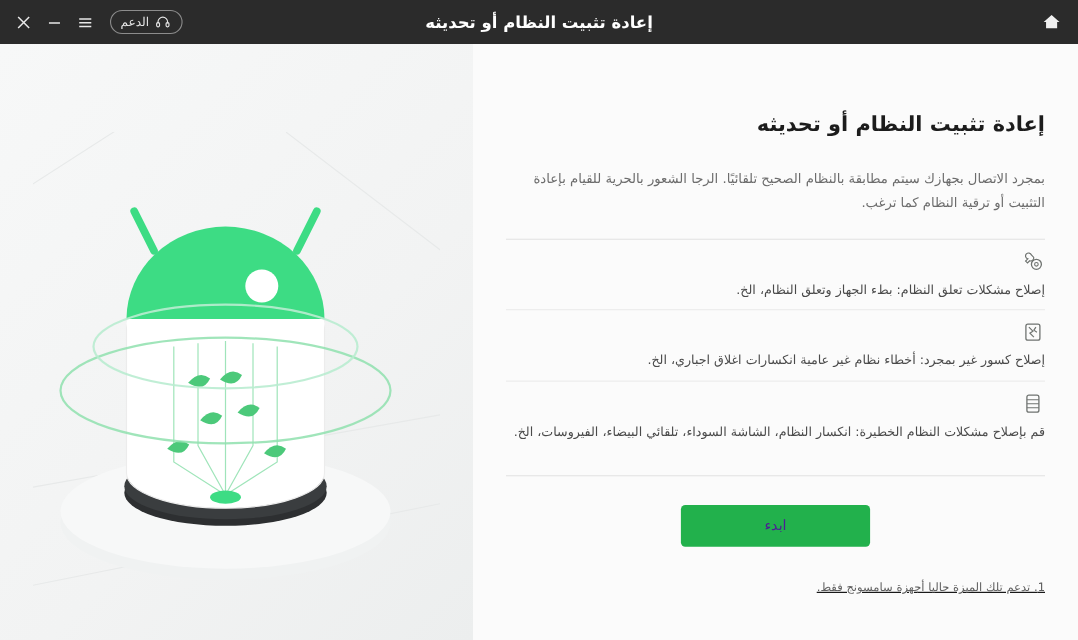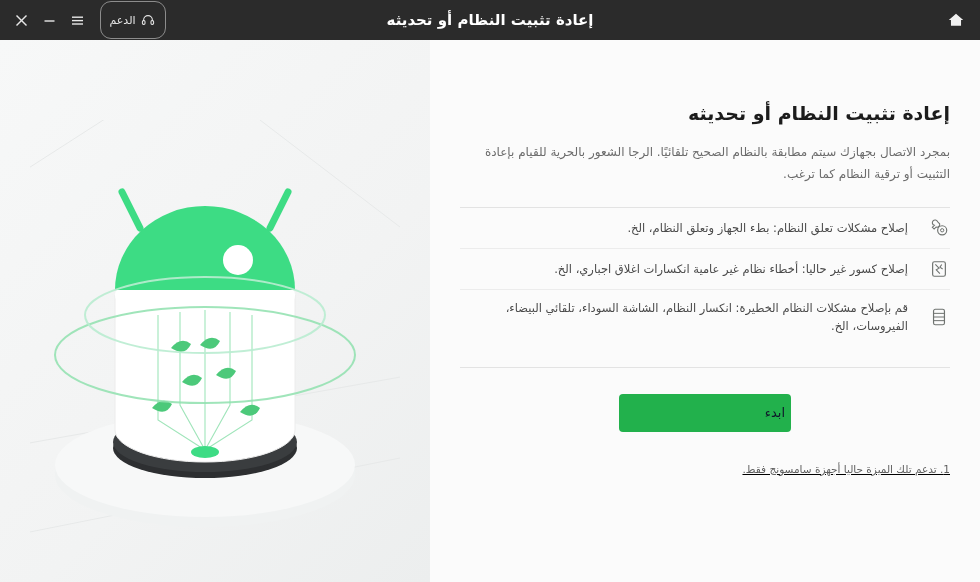--- a/index.html
+++ b/index.html
@@ -41,21 +41,21 @@
     width: 26px; height: 26px;
     display: flex;
     align-items: center;
     justify-content: center;
     color: #e8e8e8;
     cursor: pointer;
   }
   .tb-btn svg { display: block; }
   .support-pill {
     margin-left: 8px;
-    height: 38px;
+    height: 22px;
     min-width: 66px;
     border: 1px solid #8c8c8c;
     border-radius: 11px;
     color: #e6e6e6;
     font-size: 11px;
     display: flex;
     align-items: center;
     justify-content: center;
     gap: 5px;
     padding: 0 8px 0 6px;
@@ -117,37 +117,37 @@
     text-align: right;
   }
   .panel h1 {
     margin: 0;
     font-size: 19px;
     font-weight: bold;
     color: #1c1c1c;
     line-height: 1.4;
   }
   .panel .subtitle {
-    margin-top: 14px;
+    margin-top: 24px;
     font-size: 12px;
     color: #6c6c6c;
     line-height: 1.85;
     max-width: 490px;
   }
   .divider {
     margin-top: 22px;
     height: 1px;
     background: #e3e3e3;
     width: 100%;
   }
 
   .feature {
     display: flex;
-    align-items: center;
-    gap: 20px;
+    flex-direction: column;
+    gap: 5px;
     padding: 9px 0;
   }
   .feature .f-icon {
     flex: 0 0 auto;
     width: 22px; height: 22px;
     display: flex;
     align-items: center;
     justify-content: center;
     color: #6f7370;
   }
@@ -164,27 +164,26 @@
 
   .start-wrap {
     margin-top: 26px;
     display: flex;
     justify-content: center;
   }
   .start-btn {
     width: 172px;
     height: 38px;
     background: #22b14c;
-    color: #0f172a;
+    color: #4c1d95;
     font-size: 13px;
     border: none;
     border-radius: 4px;
     cursor: pointer;
     font-family: inherit;
-    text-align: right;
   }
 
   .notes {
     margin-top: 26px;
   }
   .notes-title {
     color: #e8883a;
     font-size: 11px;
     margin-bottom: 7px;
   }
@@ -338,21 +337,21 @@
       <div class="feature-sep"></div>
 
       <div class="feature">
         <span class="f-icon">
           <svg width="20" height="20" viewBox="0 0 22 22" aria-hidden="true">
             <rect x="4" y="3" width="14" height="16" rx="2" fill="none" stroke="currentColor" stroke-width="1.3"></rect>
             <path d="M7 6 l4 4 -3 2 4 4" fill="none" stroke="currentColor" stroke-width="1.2"></path>
             <path d="M14 6 l-2 3 3 2" fill="none" stroke="currentColor" stroke-width="1.2"></path>
           </svg>
         </span>
-        <span class="f-text">إصلاح كسور غير حاليا: أخطاء نظام غير عامية انكسارات اغلاق اجباري، الخ.</span>
+        <span class="f-text">إصلاح كسور غير بمجرد: أخطاء نظام غير عامية انكسارات اغلاق اجباري، الخ.</span>
       </div>
       <div class="feature-sep"></div>
 
       <div class="feature">
         <span class="f-icon">
           <svg width="20" height="20" viewBox="0 0 22 22" aria-hidden="true">
             <rect x="5" y="2.5" width="12" height="17" rx="2" fill="none" stroke="currentColor" stroke-width="1.3"></rect>
             <line x1="5" y1="7" x2="17" y2="7" stroke="currentColor" stroke-width="1.1"></line>
             <line x1="5" y1="11" x2="17" y2="11" stroke="currentColor" stroke-width="1.1"></line>
             <line x1="5" y1="15" x2="17" y2="15" stroke="currentColor" stroke-width="1.1"></line>

